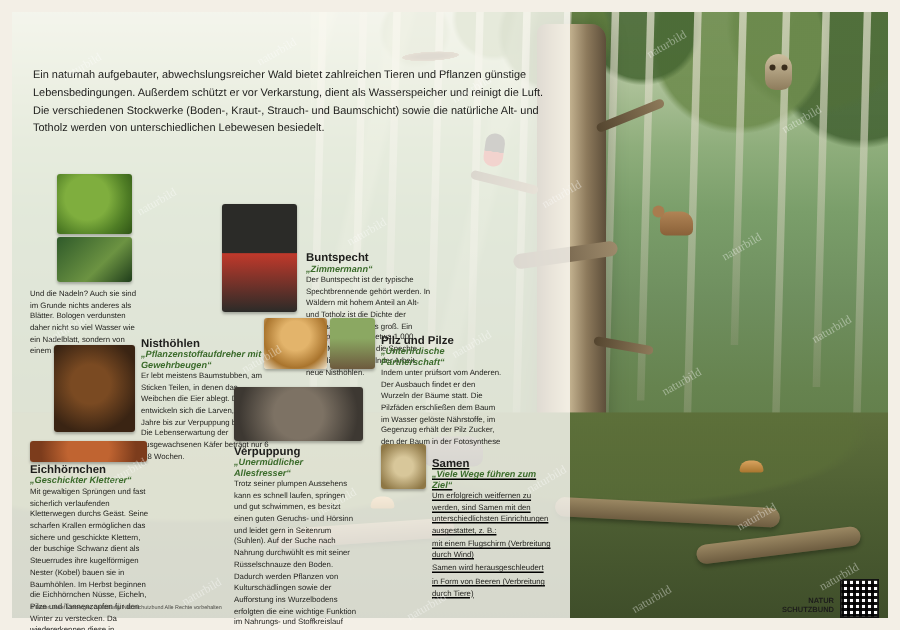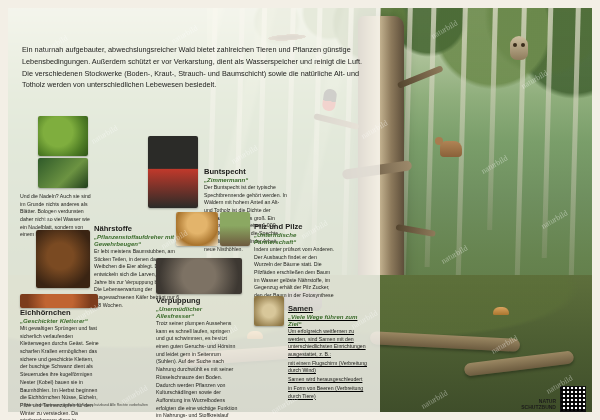--- a/index.html
+++ b/index.html
@@ -241,21 +241,21 @@
     <div class="thumb t-needle" style="left:30px;top:150px;width:50px;height:30px;"></div>
 
     <div class="block" style="left:196px;top:112px;width:84px;margin-top:47px;">
       <h3>Buntspecht</h3>
       <h4>„Zimmermann“</h4>
       <p>Der Buntspecht ist der typische Spechtbrennende gehört werden. In Wäldern mit hohem Anteil an Alt- und Totholz ist die Dichte der Brutpaare besonders groß. Ein Buntspecht braucht etwa 1.000 km/h. Meist fertigen die Spechte alljährlich in wechselnder Arbeit neue Nisthöhlen.</p>
     </div>
     <div class="thumb t-wood" style="left:140px;top:128px;width:50px;height:72px;"></div>
 
     <div class="block" style="left:86px;top:216px;width:86px;">
-      <h3>Nährstoffe</h3>
+      <h3>Nisthöhlen</h3>
       <h4>„Pflanzenstoffaufdreher mit Gewehrbeugen“</h4>
       <p>Er lebt meistens Baumstubben, am Sticken Teilen, in denen das Weibchen die Eier ablegt. Dort entwickeln sich die Larven, die 5 – 8 Jahre bis zur Verpuppung benötigen. Die Lebenserwartung der ausgewachsenen Käfer beträgt nur 6 – 8 Wochen.</p>
     </div>
     <div class="thumb t-beetle" style="left:28px;top:222px;width:54px;height:58px;"></div>
 
     <div class="block" style="left:246px;top:214px;width:82px;">
       <h3>Pilz und Pilze</h3>
       <h4>„Unterirdische Partnerschaft“</h4>
       <p>Indem unter prüfsort vom Anderen. Der Ausbauch findet er den Wurzeln der Bäume statt. Die Pilzfäden erschließen dem Baum im Wasser gelöste Nährstoffe, im Gegenzug erhält der Pilz Zucker, den der Baum in der Fotosynthese bildet.</p>
     </div>

